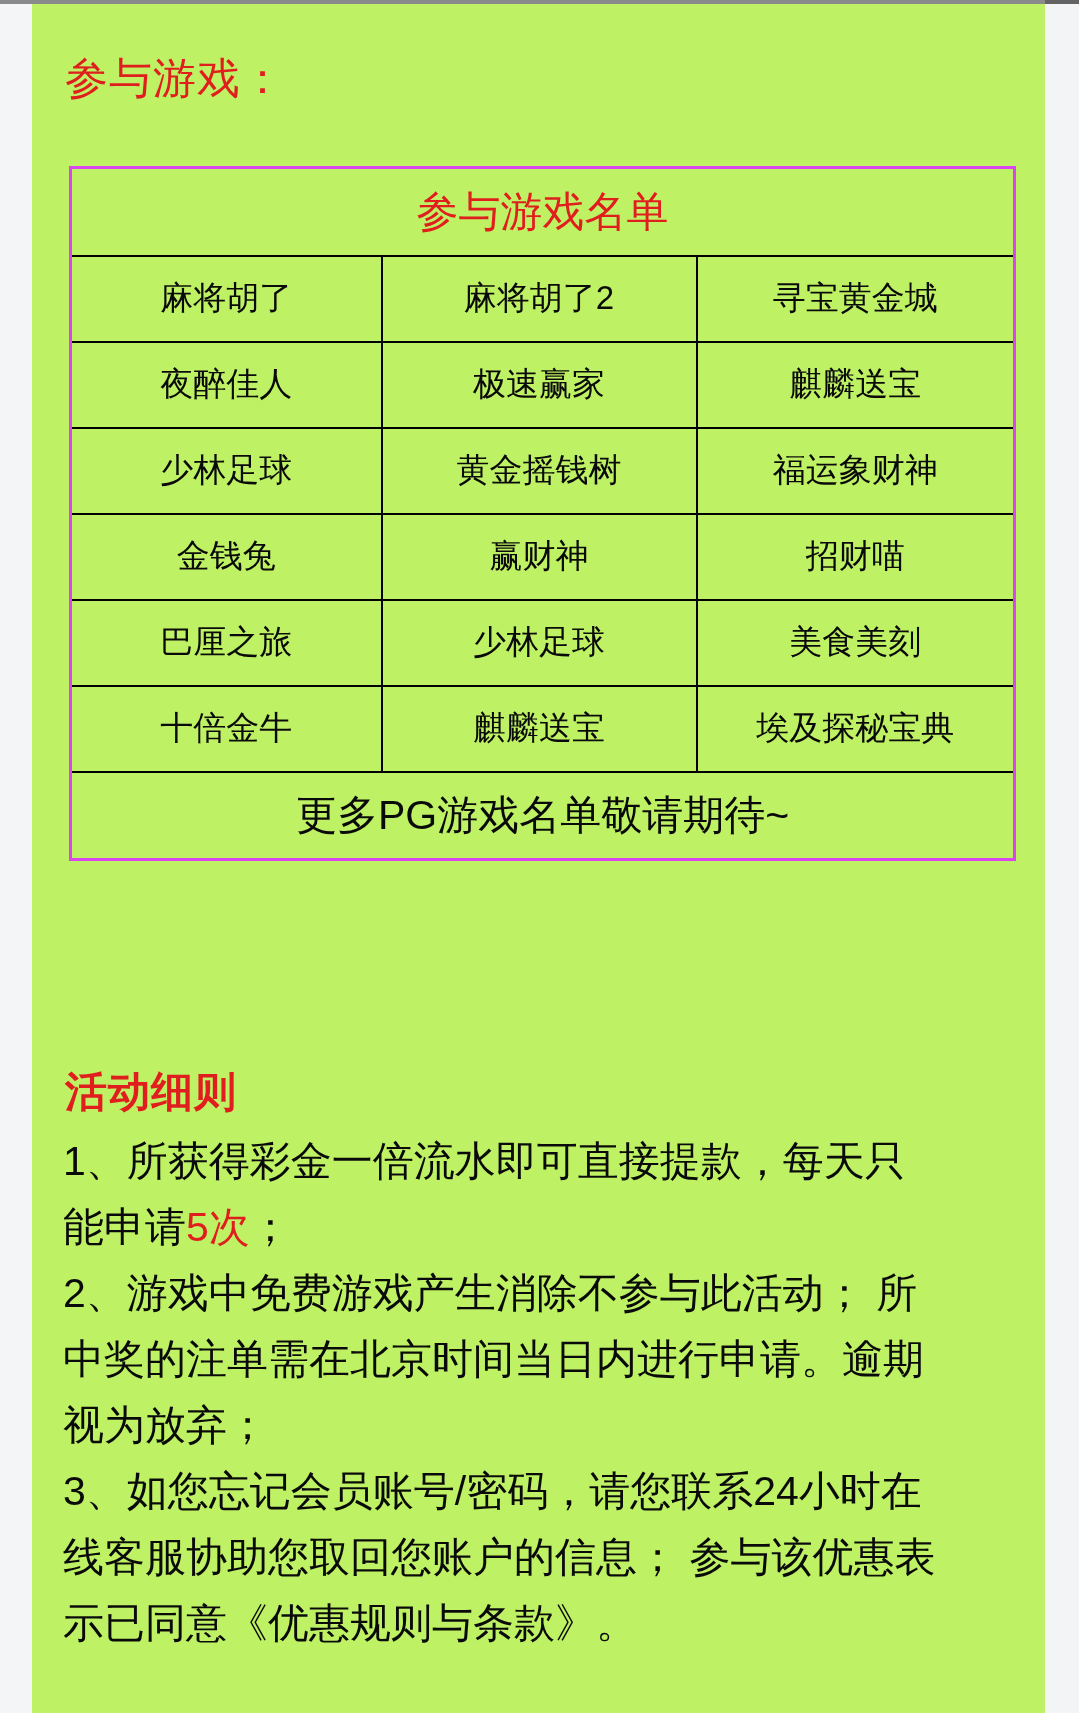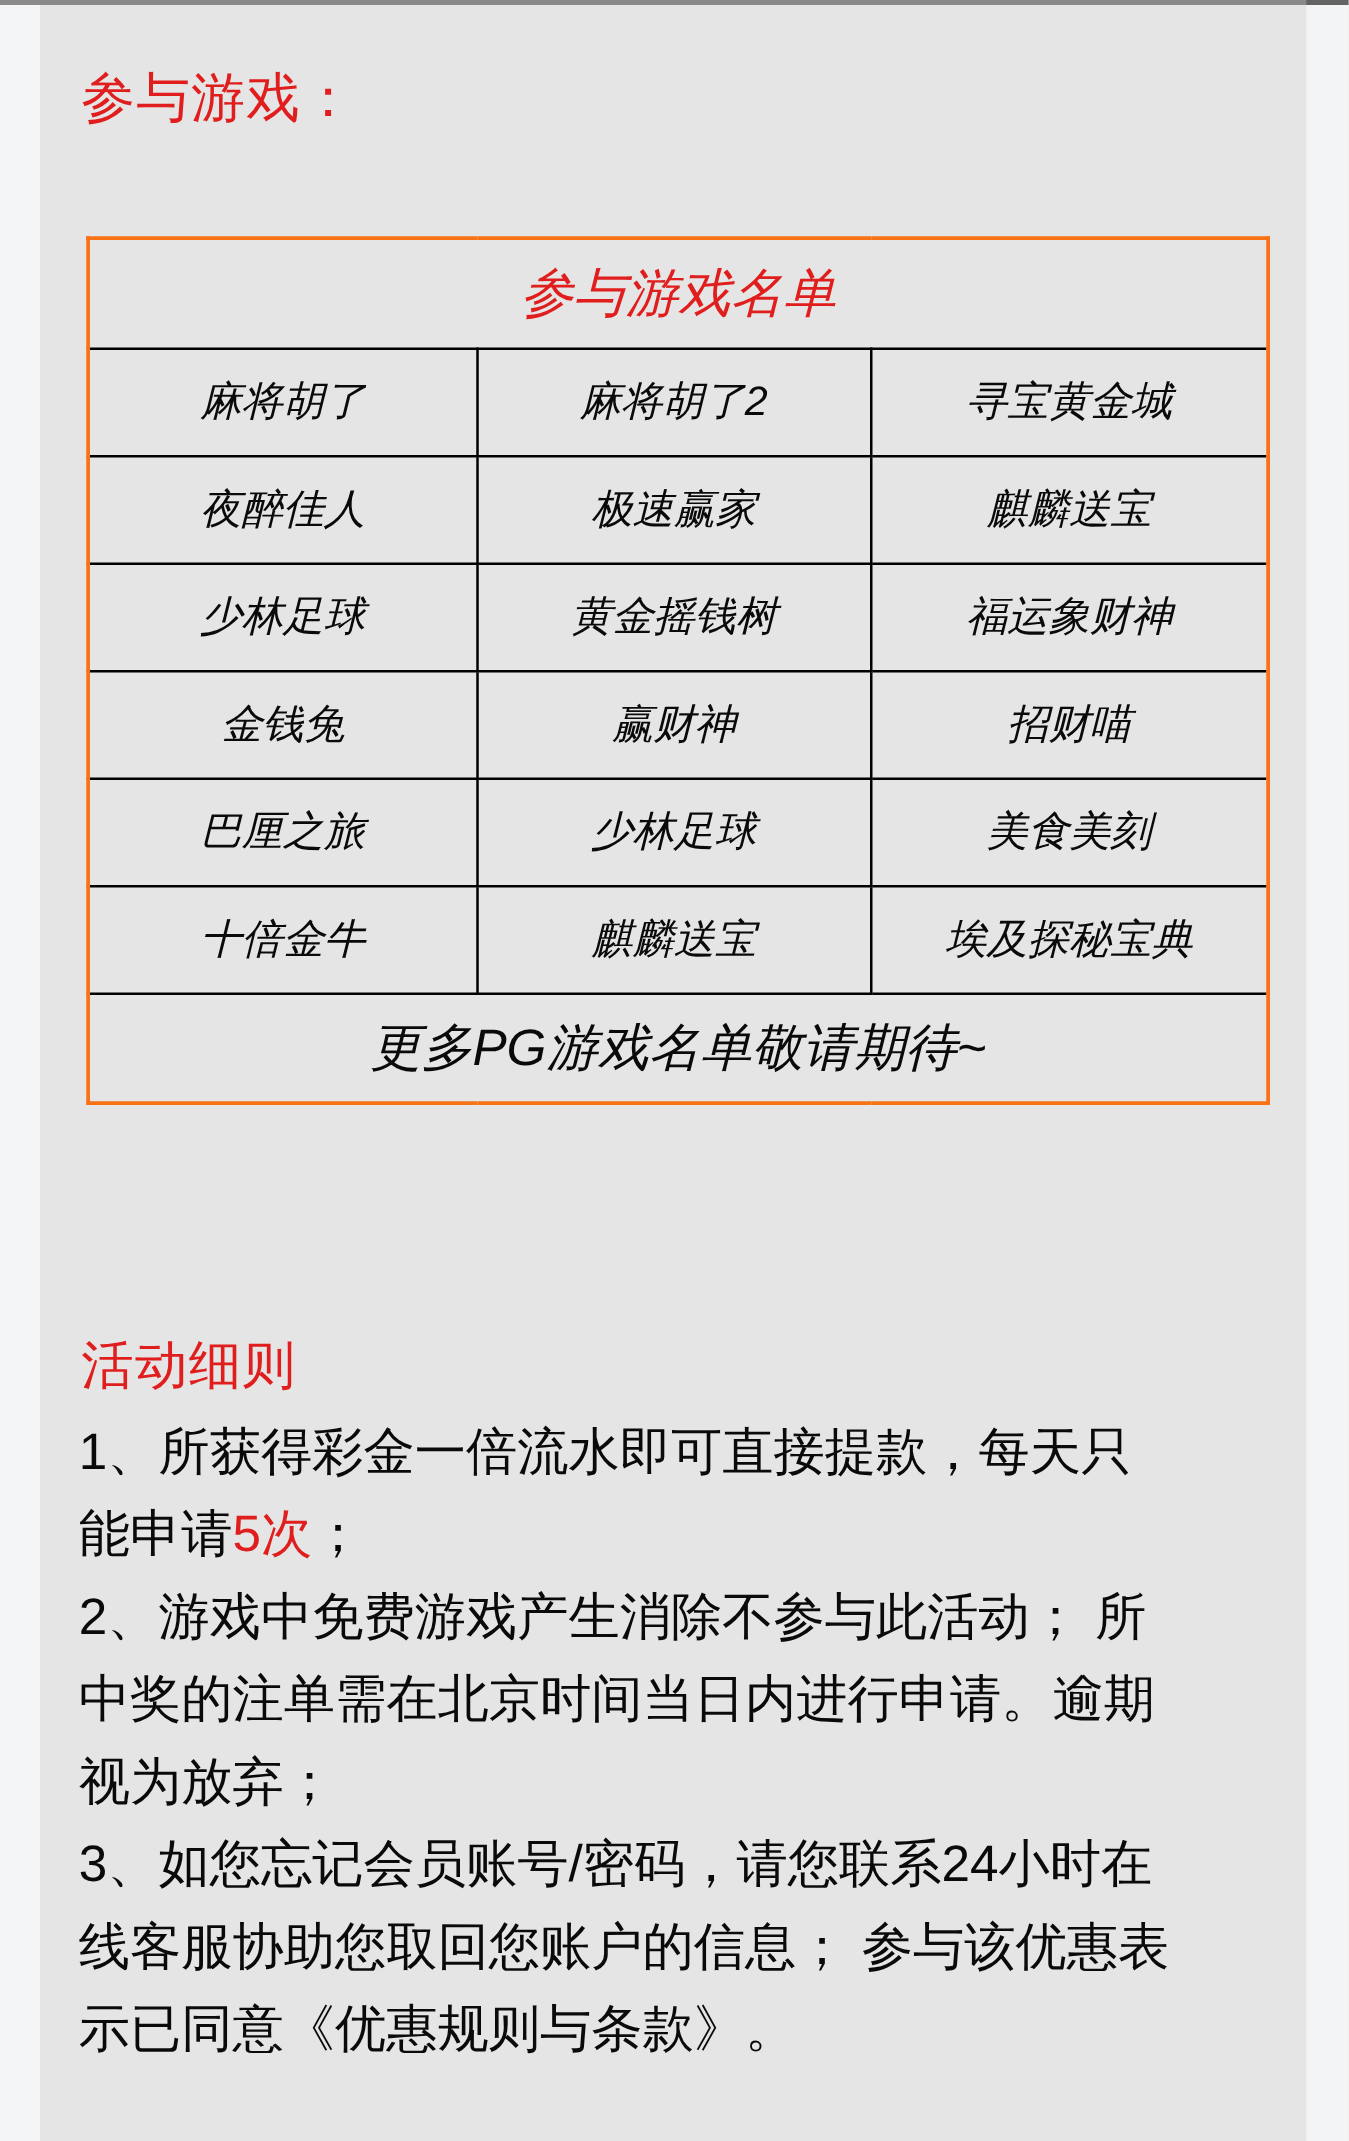--- a/index.html
+++ b/index.html
@@ -1,48 +1,48 @@
 <!DOCTYPE html>
 <html style="--red: #e01e1e; --ink: #0a0a0a;"><head>
 <meta charset="utf-8">
 <style>
   :root { --red:#e01e1e; --ink:#0a0a0a; }
   * { margin:0; padding:0; box-sizing:border-box; }
   html,body { background:#ffffff; }
   body { font-family:"Liberation Sans", sans-serif; }
   .screen {
     position:relative; width:1079px; height:1713px;
-    background:#e5e5e5; overflow:hidden;
+    background:#bef264; overflow:hidden;
   }
   .topbar { position:absolute; left:0; top:0; width:1079px; height:4px; background:#8a8a8a; }
   .topbar-dark { position:absolute; right:0; top:0; width:34px; height:4px; background:#636363; }
   .gutter-left { position:absolute; left:0; top:4px; width:32px; height:1709px; background:#f4f5f7; }
   .gutter-right { position:absolute; left:1045px; top:4px; width:34px; height:1709px; background:#f3f4f6; }
 
   .page-title {
     position:absolute; left:65px; top:50px;
     font-size:43px; font-weight:500; color:var(--red); letter-spacing:1px;
   }
 
   table.games {
-    position:absolute; left:69px; top:189px; width:944px;
-    border-collapse:collapse; border:3px solid #f97316; table-layout:fixed;font-style:italic;
+    position:absolute; left:69px; top:166px; width:944px;
+    border-collapse:collapse; border:3px solid #d946ef; table-layout:fixed;
   }
   table.games th, table.games td {
     border:2px solid #000; text-align:center; vertical-align:middle;
     color:var(--ink); font-weight:400;
   }
   table.games th.tbl-title { height:88px; font-size:42px; color:var(--red); font-weight:500; }
   table.games td.game-cell { height:86px; font-size:33px; }
   table.games td.tbl-footer { height:88px; font-size:41px; }
   col.c1 { width:311px; } col.c2 { width:315px; } col.c3 { width:318px; }
 
   .rules-heading {
     position:absolute; left:65px; top:1064px;
-    font-size:42px; font-weight:400; color:var(--red); letter-spacing:1px;
+    font-size:42px; font-weight:700; color:var(--red); letter-spacing:1px;
   }
   .rules-text {
     position:absolute; left:63px; top:1128px; width:960px;
     font-size:41px; line-height:66px; color:var(--ink);
   }
   .rules-text .line { height:66px; white-space:pre; }
   .rules-text .red { color:var(--red);text-align:right; }
 </style>
 </head>
 <body>

